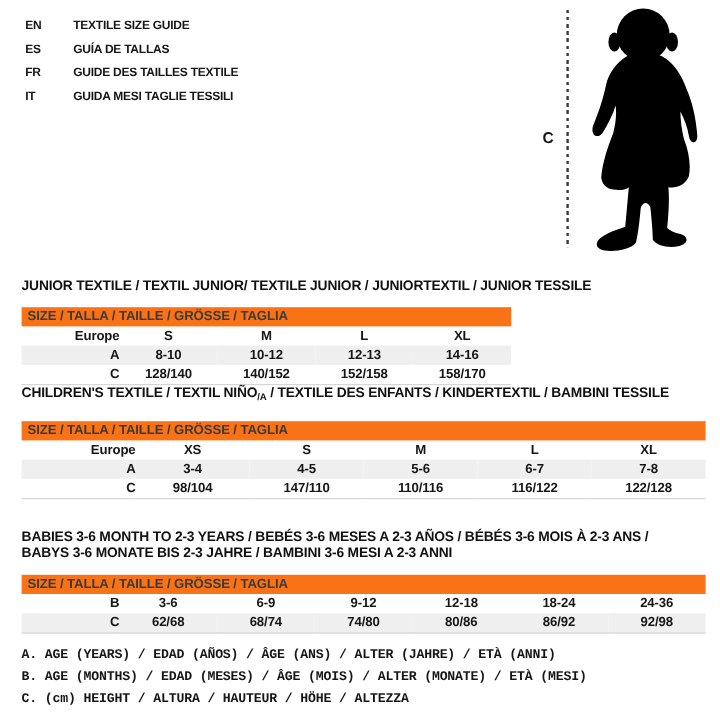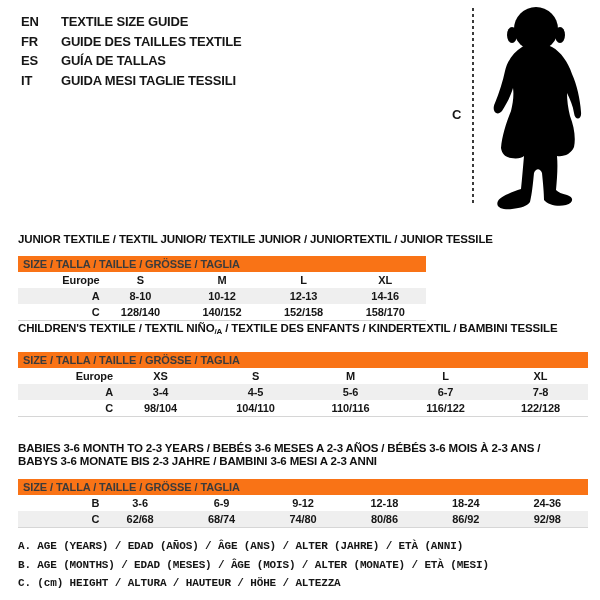--- a/index.html
+++ b/index.html
@@ -2,21 +2,21 @@
 <html><head>
 <meta charset="utf-8">
 <style>
   html,body{margin:0;padding:0;background:#fff;}
   .page{
     position:relative;width:600px;height:600px;background:#fff;overflow:hidden;
     font-family:"Liberation Sans",sans-serif;font-weight:bold;color:#161616;
     letter-spacing:-0.2px;
   }
   
-  .lang-list{position:absolute;top:12px;left:21px;font-size:13px;line-height:19.5px;}
+  .lang-list{position:absolute;top:12px;left:21px;font-size:10px;line-height:19.5px;}
   .lang-row{display:flex;}
   .lang-code{width:40px;}
   
   .measure-line{position:absolute;left:472px;top:8px;width:2px;height:198px;
     background:repeating-linear-gradient(to bottom,#3a3a3a 0 3px,transparent 3px 6px);}
   .c-label{position:absolute;left:452px;top:107px;font-size:13px;}
   .baby{position:absolute;left:481px;top:4px;}
   
   .tbl{position:absolute;left:18px;margin-top:16px;}
   .tbl-title{font-size:11.5px;line-height:13px;letter-spacing:-0.15px;color:#101010;}
@@ -39,26 +39,26 @@
 <body>
 
 <div class="page">
 
   <div class="lang-list">
     <div class="lang-row">
       <span class="lang-code">EN</span>
       <span>TEXTILE SIZE GUIDE</span>
     </div>
     <div class="lang-row">
+      <span class="lang-code">ES</span>
+      <span>GUÍA DE TALLAS</span>
+    </div>
+    <div class="lang-row">
       <span class="lang-code">FR</span>
       <span>GUIDE DES TAILLES TEXTILE</span>
-    </div>
-    <div class="lang-row">
-      <span class="lang-code">ES</span>
-      <span>GUÍA DE TALLAS</span>
     </div>
     <div class="lang-row">
       <span class="lang-code">IT</span>
       <span>GUIDA MESI TAGLIE TESSILI</span>
     </div>
   </div>
 
   <div class="measure-line"></div>
   <div class="c-label">C</div>
   <svg class="baby" width="106" height="206" viewBox="0 0 106 206">
@@ -150,21 +150,21 @@
         <td class="lab">A</td>
         <td>3-4</td>
         <td>4-5</td>
         <td>5-6</td>
         <td>6-7</td>
         <td>7-8</td>
       </tr>
       <tr>
         <td class="lab">C</td>
         <td>98/104</td>
-        <td>104/110</td>
+        <td>147/110</td>
         <td>110/116</td>
         <td>116/122</td>
         <td>122/128</td>
       </tr>
     </tbody>
       </table>
   </div>
 
   <div class="tbl t3">
     <div class="tbl-title">

